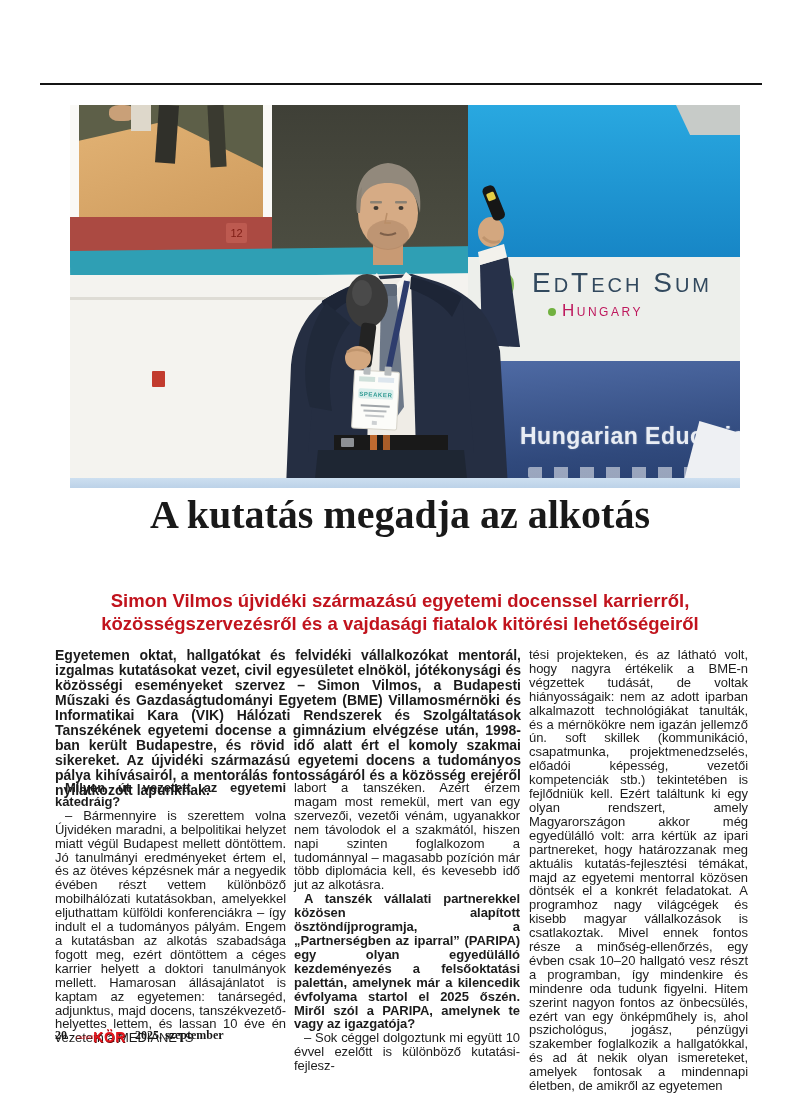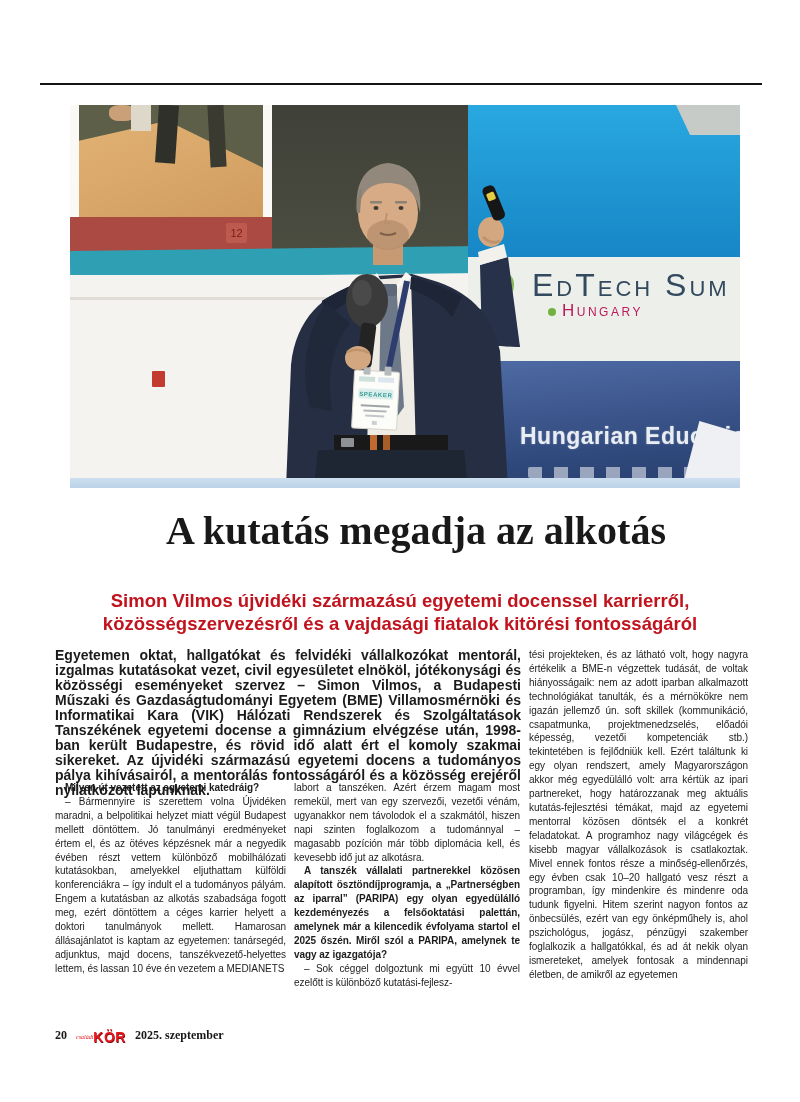--- a/index.html
+++ b/index.html
@@ -35,47 +35,47 @@
   .wall-line{position:absolute;left:0;top:22px;width:410px;height:3px;background:#dedcd5;}
   .alarm{position:absolute;left:82px;top:96px;width:13px;height:16px;background:#c23b2e;border-radius:1px;}
   .blue-panel{position:absolute;left:398px;top:0;width:272px;height:152px;
               background:linear-gradient(180deg,#29a8e0,#1786c6);}
   .grey-corner{position:absolute;left:606px;top:0;width:64px;height:30px;background:#c7cbc8;
                clip-path:polygon(0 0,100% 0,100% 100%,22% 100%);}
   .edtech-board{position:absolute;left:398px;top:152px;width:272px;height:104px;background:#edefeb;overflow:hidden;}
   .leaf{position:absolute;left:20px;top:16px;width:26px;height:26px;background:#71b13f;
         border-radius:60% 40% 55% 45%;opacity:.85;}
   .leaf-sm{display:inline-block;width:8px;height:8px;background:#71b13f;border-radius:50%;margin-right:6px;}
-  .edtech-l1{position:absolute;left:64px;top:10px;font-variant:small-caps;font-size:32px;letter-spacing:3px;
+  .edtech-l1{position:absolute;left:64px;top:10px;font-variant:small-caps;font-size:28px;letter-spacing:3px;
              color:#32495e;white-space:nowrap;}
   .edtech-l2{position:absolute;left:80px;top:44px;font-variant:small-caps;font-size:17px;letter-spacing:2.5px;
              color:#be185d;white-space:nowrap;}
   .navy-banner{position:absolute;left:398px;top:256px;width:272px;height:127px;overflow:hidden;
                background:linear-gradient(175deg,#4f6ba5 0%,#30497c 70%,#273f6e 100%);}
   .banner-text{position:absolute;left:52px;top:62px;font-size:23px;font-weight:700;color:#e9edf4;
                white-space:nowrap;letter-spacing:.5px;text-shadow:0 0 2px rgba(255,255,255,.35);}
   .banner-partial{position:absolute;left:60px;top:106px;width:175px;height:11px;opacity:.65;border-radius:2px;
                   background:repeating-linear-gradient(90deg,rgba(255,255,255,.8) 0 14px,transparent 14px 26px);}
   .tablecloth{position:absolute;left:612px;top:316px;width:58px;height:67px;background:#eef0f3;
               clip-path:polygon(30% 0,100% 18%,100% 100%,0 100%);}
   .person{position:absolute;left:0;top:0;width:670px;height:383px;z-index:4;}
   .stage-strip{position:absolute;left:0;top:373px;width:670px;height:10px;z-index:5;
                background:linear-gradient(180deg,#cddff0,#bcd2e8);}
 
   
-  .headline{position:absolute;left:60px;top:492px;width:680px;margin:16px;text-align:center;
+  .headline{position:absolute;left:60px;top:492px;width:680px;margin:0;text-align:center;
             font-family:"Liberation Serif",serif;font-weight:700;font-size:40px;line-height:46px;color:#191919;}
   .headline span{display:block;}
   .subtitle{position:absolute;left:80px;top:589px;width:640px;text-align:center;
             font-weight:700;font-size:18.5px;line-height:23px;color:#c1131d;}
   .subtitle div{white-space:nowrap;}
   .lead{position:absolute;left:55px;top:648px;width:466px;margin:0;
         font-size:14px;line-height:15px;font-weight:700;text-align:justify;color:#1b1b1b;}
   .col{position:absolute;text-align:justify;}
-  .col p{margin:0;font-size:10px;line-height:13.9px;letter-spacing:-0.05px;hyphens:auto;}
+  .col p{margin:0;font-size:13px;line-height:13.9px;letter-spacing:-0.05px;hyphens:auto;}
   .col .q{font-weight:700;}
   .indent{text-indent:10px;}
   .col1{left:55px;top:781px;width:231px;}
   .col2{left:294px;top:781px;width:226px;}
   .col3{left:529px;top:648px;width:219px;}
 
   
   .footer{position:absolute;left:55px;top:1028px;display:flex;align-items:baseline;gap:9px;}
   .pageno,.date{font-family:"Liberation Serif",serif;font-weight:700;font-size:12px;color:#161616;}
   .logo{display:inline-flex;align-items:center;line-height:1;}
@@ -208,21 +208,21 @@
 
     <div class="stage-strip"></div>
   </div>
 
   <h1 class="headline">
     <span>A kutatás megadja az alkotás</span>
   </h1>
 
   <div class="subtitle">
     <div>Simon Vilmos újvidéki származású egyetemi docenssel karrierről,</div>
-    <div>közösségszervezésről és a vajdasági fiatalok kitörési fontosságáról</div>
+    <div>közösségszervezésről és a vajdasági fiatalok kitörési lehetőségeiről</div>
   </div>
 
   <p class="lead">Egyetemen oktat, hallgatókat és felvidéki vállalkozókat mentorál, izgalmas kutatásokat vezet, civil egyesületet elnököl, jótékonysági és közösségi eseményeket szervez – Simon Vilmos, a Budapesti Műszaki és Gazdaságtudományi Egyetem (BME) Villamosmérnöki és Informatikai Kara (VIK) Hálózati Rendszerek és Szolgáltatások Tanszékének egyetemi docense a gimnázium elvégzése után, 1998-ban került Budapestre, és rövid idő alatt ért el komoly szakmai sikereket. Az újvidéki származású egyetemi docens a tudományos pálya kihívásairól, a mentorálás fontosságáról és a közösség erejéről nyilatkozott lapunknak.</p>
 
   <div class="col col1">
     <p class="q indent">Milyen út vezetett az egyetemi katedráig?</p>
     <p class="indent">– Bármennyire is szerettem volna Újvidéken maradni, a belpolitikai helyzet miatt végül Budapest mellett döntöttem. Jó tanulmányi eredményeket értem el, és az ötéves képzésnek már a negyedik évében részt vettem különböző mobilhálózati kutatásokban, amelyekkel eljuthattam külföldi konferenciákra – így indult el a tudományos pályám. Engem a kutatásban az alkotás szabadsága fogott meg, ezért döntöttem a céges karrier helyett a doktori tanulmányok mellett. Hamarosan állásajánlatot is kaptam az egyetemen: tanársegéd, adjunktus, majd docens, tanszékvezető-helyettes lettem, és lassan 10 éve én vezetem a MEDIANETS</p>
   </div>
 
   <div class="col col2">

